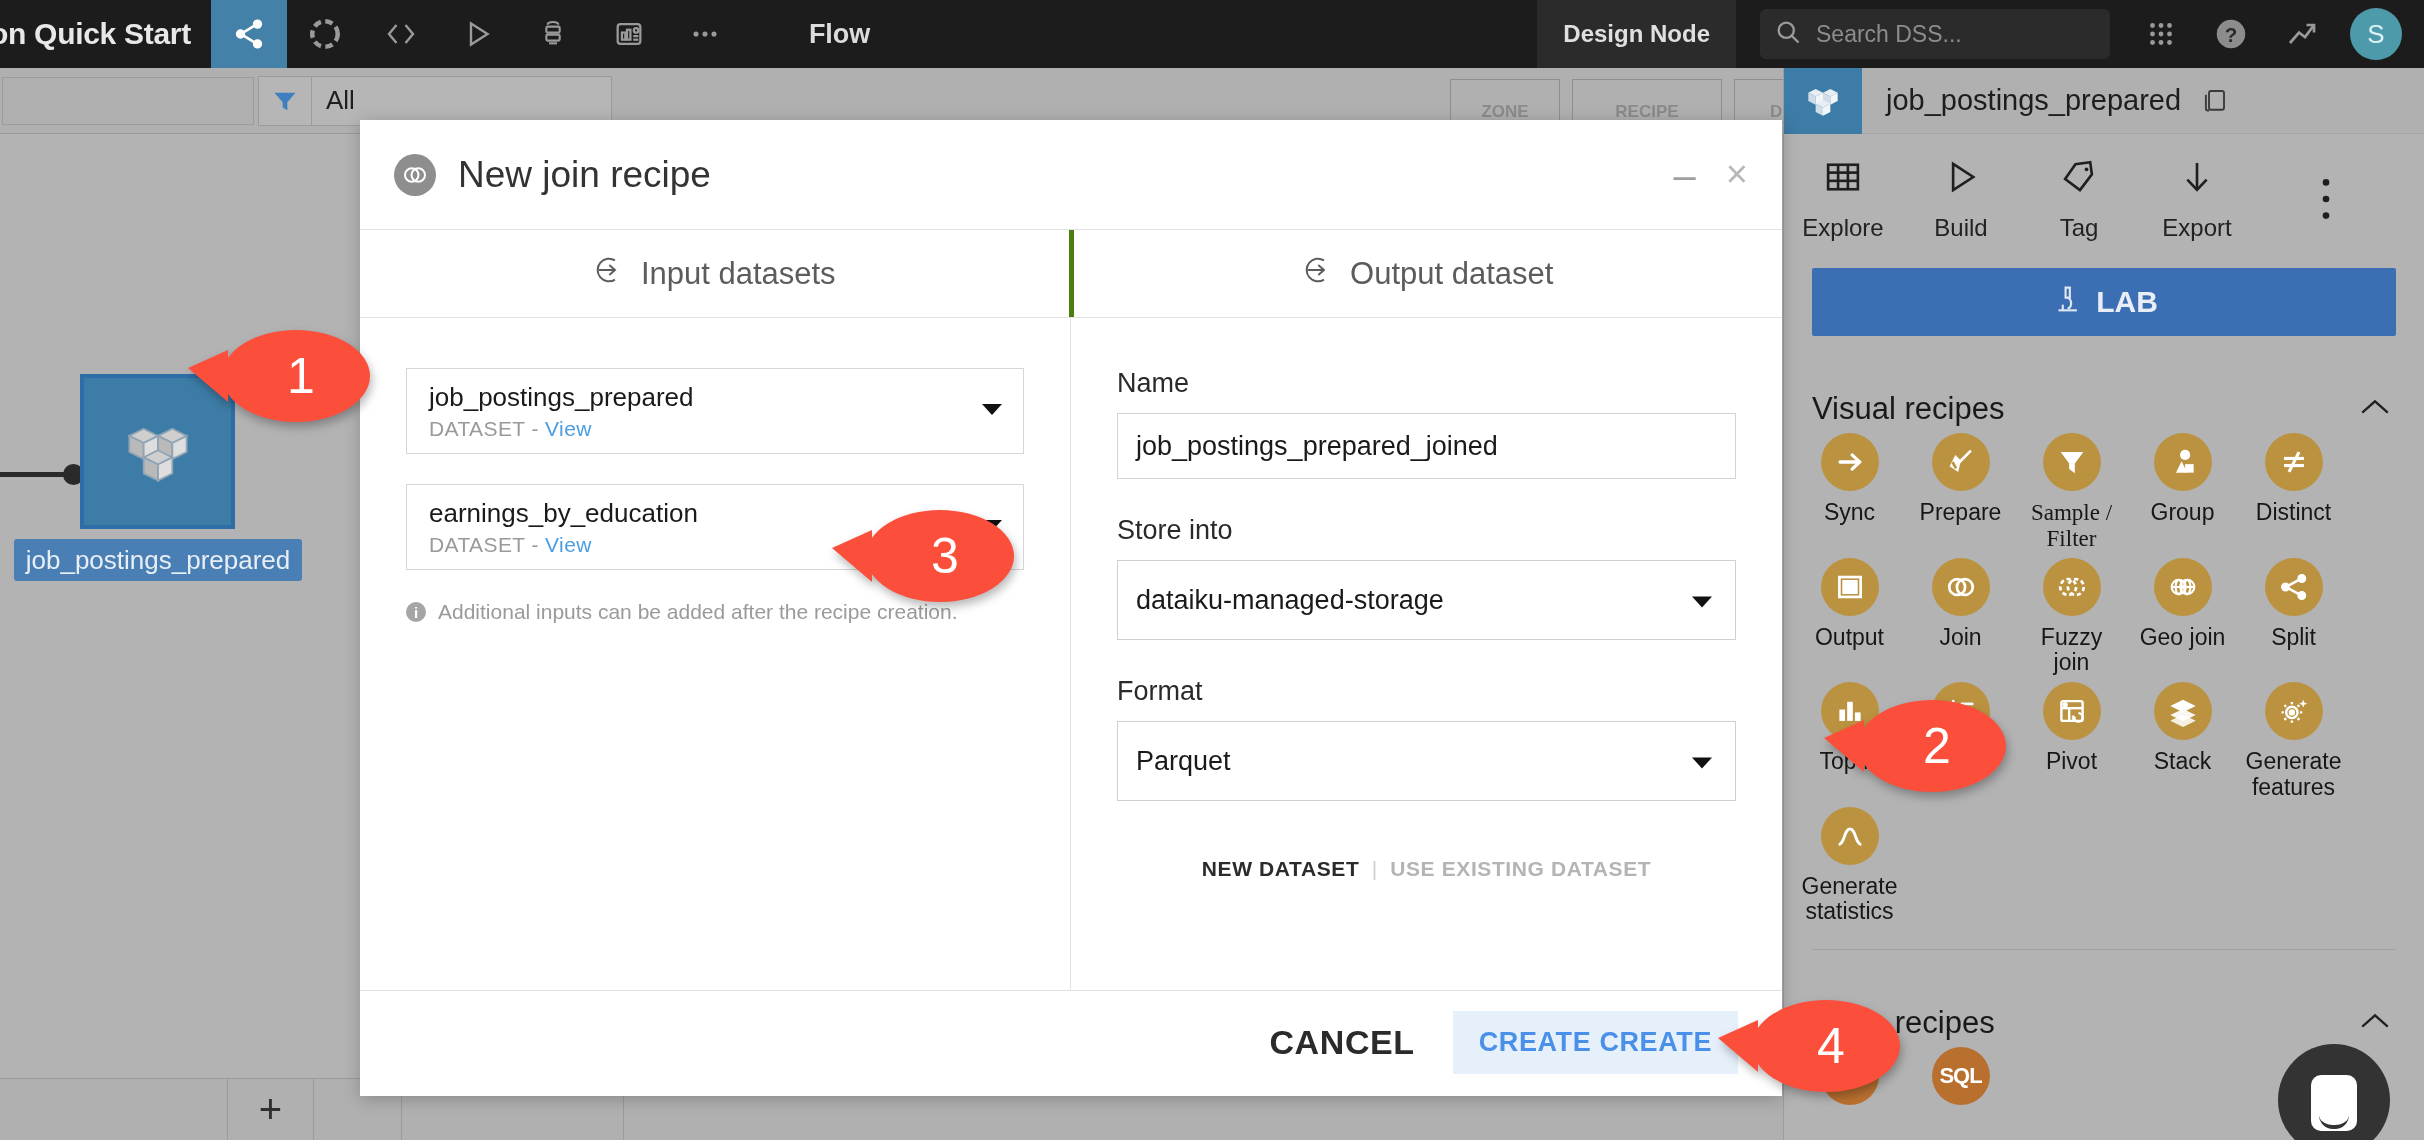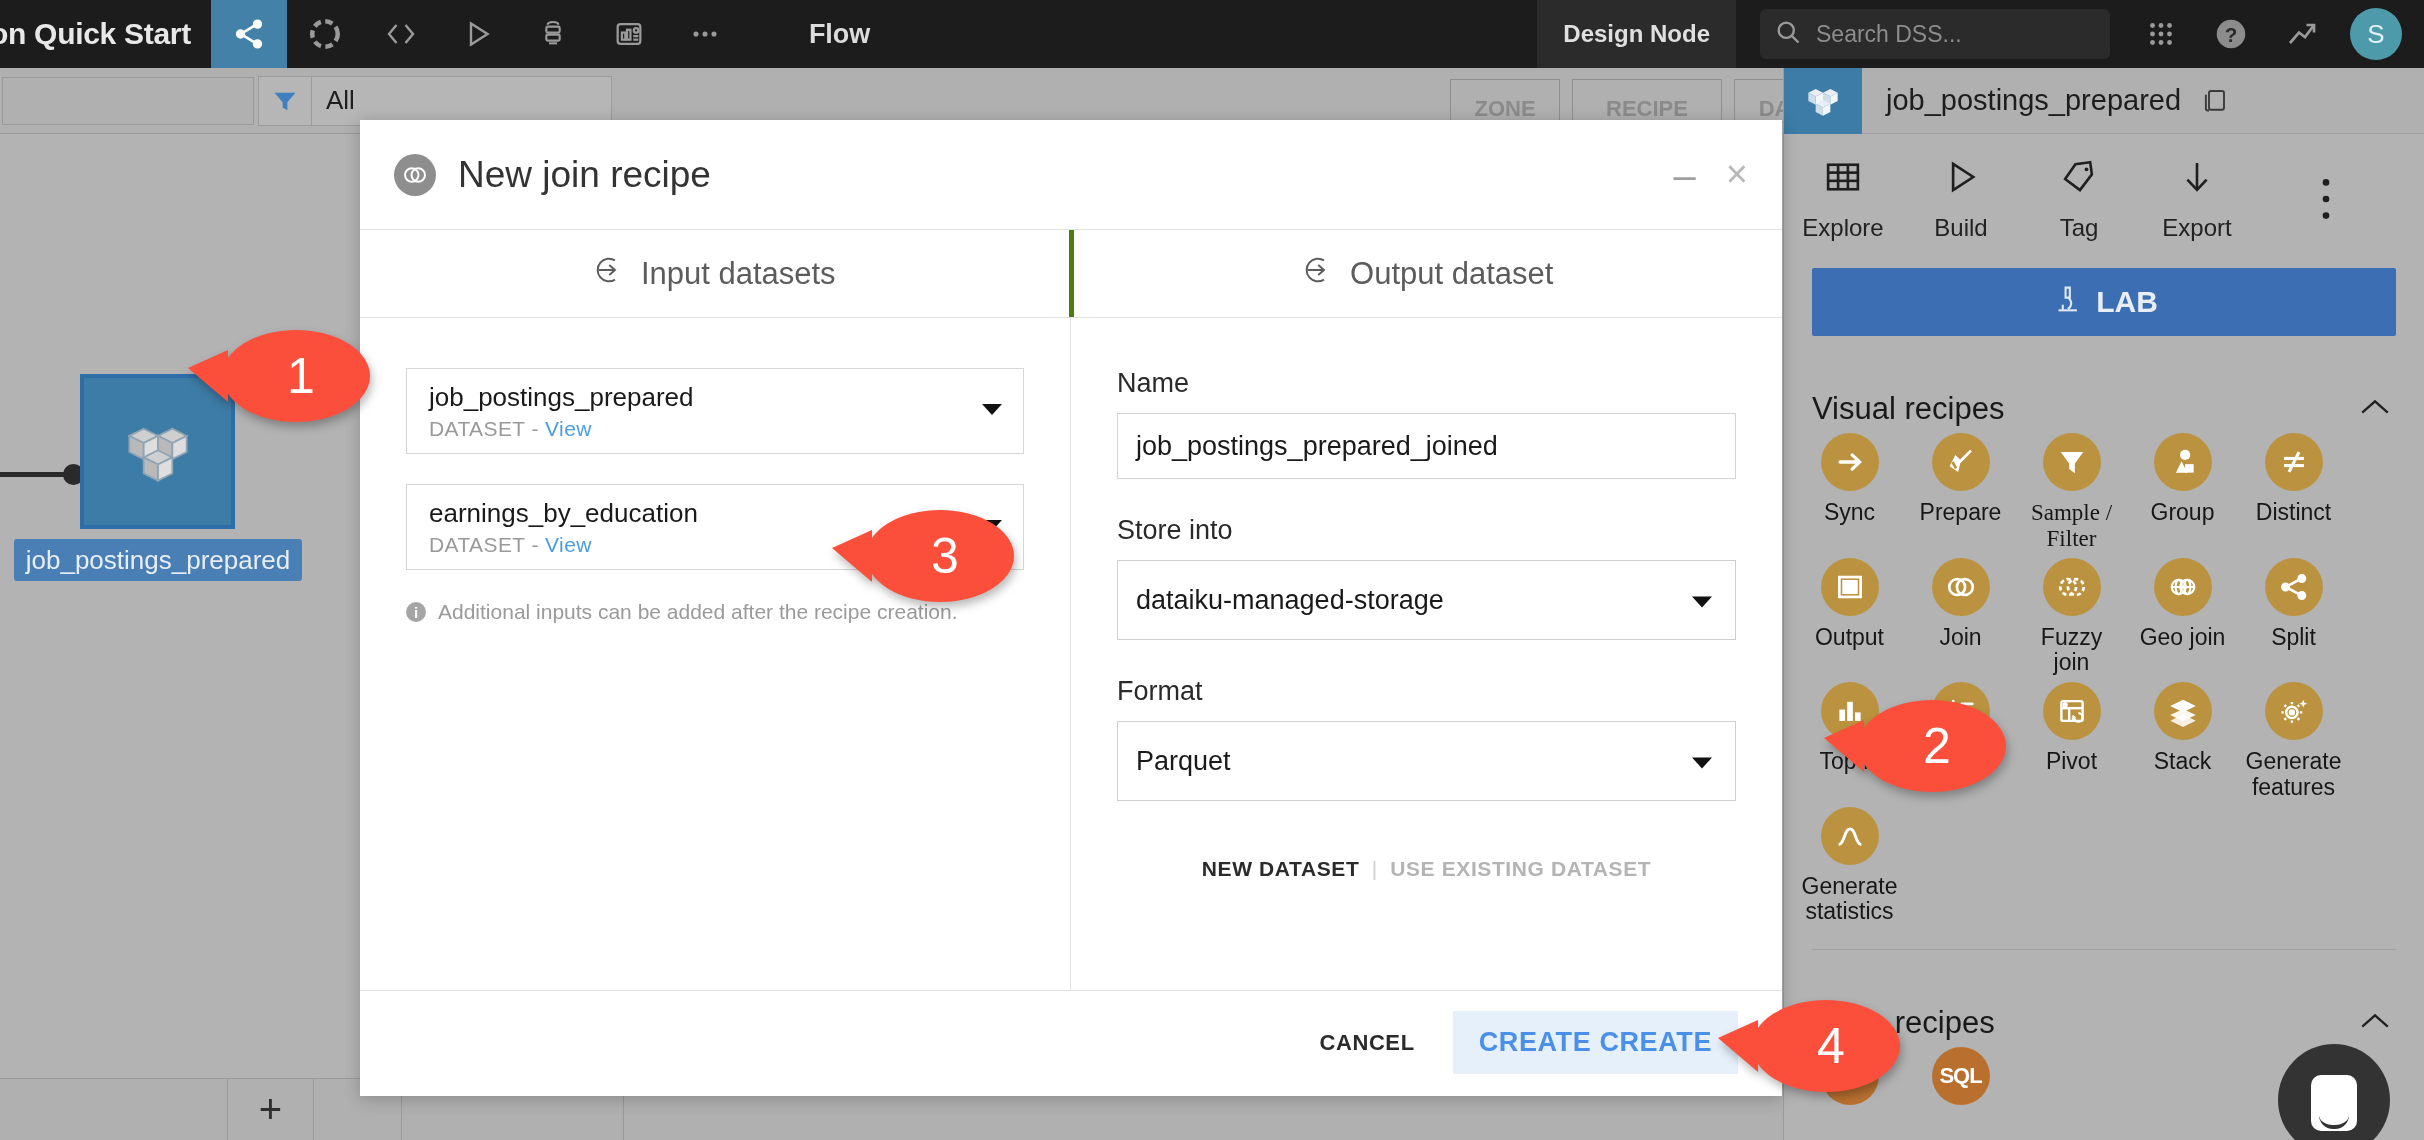--- a/index.html
+++ b/index.html
@@ -64,21 +64,21 @@
     display: flex; align-items: center; justify-content: center; background: #b6b6b6;
   }
   .all-btn {
     height: 50px; border: 1px solid #9b9b9b; border-left: none; padding: 0 14px;
     display: flex; align-items: center; font-size: 26px; color: #1f1f1f; background: #b6b6b6;
     min-width: 300px;
   }
   .tb-actions { margin-left: auto; display: flex; gap: 12px; margin-right: 540px; }
   .tb-act {
     width: 110px; height: 44px; border: 1px solid #8f8f8f; color: #8b8b8b;
-    font-size: 22px; font-weight: 700; display: flex; align-items: flex-end;
+    font-size: 17px; font-weight: 700; display: flex; align-items: flex-end;
     justify-content: center; overflow: hidden; background: transparent;
   }
   .tb-act.wide { width: 150px; }
 
   
   .canvas { position: absolute; left: 0; top: 134px; width: 1783px; height: 1006px; background: #b3b3b3; }
   .node-link {
     position: absolute; left: 0px; top: 338px; width: 80px; height: 5px; background: #2a2a2a;
   }
   .node-dot {
@@ -207,21 +207,21 @@
   .ds-toggle { text-align: center; margin-top: 56px; font-size: 21px; letter-spacing: 0.6px; }
   .ds-toggle .on { color: #2b2b2b; font-weight: 700; }
   .ds-toggle .sep { color: #cfcfcf; margin: 0 6px; }
   .ds-toggle .off { color: #b4b4b4; font-weight: 700; }
 
   .modal-foot {
     height: 104px; border-top: 1px solid #e2e2e2; display: flex; align-items: center;
     justify-content: flex-end; padding-right: 44px; gap: 12px;
   }
   .btn-cancel {
-    font-size: 22px; font-weight: 700; color: #2b2b2b; letter-spacing: 0.6px;
+    font-size: 34px; font-weight: 700; color: #2b2b2b; letter-spacing: 0.6px;
     padding: 16px 26px; background: transparent; border: none;
   }
   .btn-create {
     font-size: 27px; font-weight: 700; color: #4a90e8; letter-spacing: 0.6px;
     padding: 16px 26px; background: #e5f0fb; border: none;
   }
 
   
   .callout {
     position: absolute; width: 148px; height: 92px;

